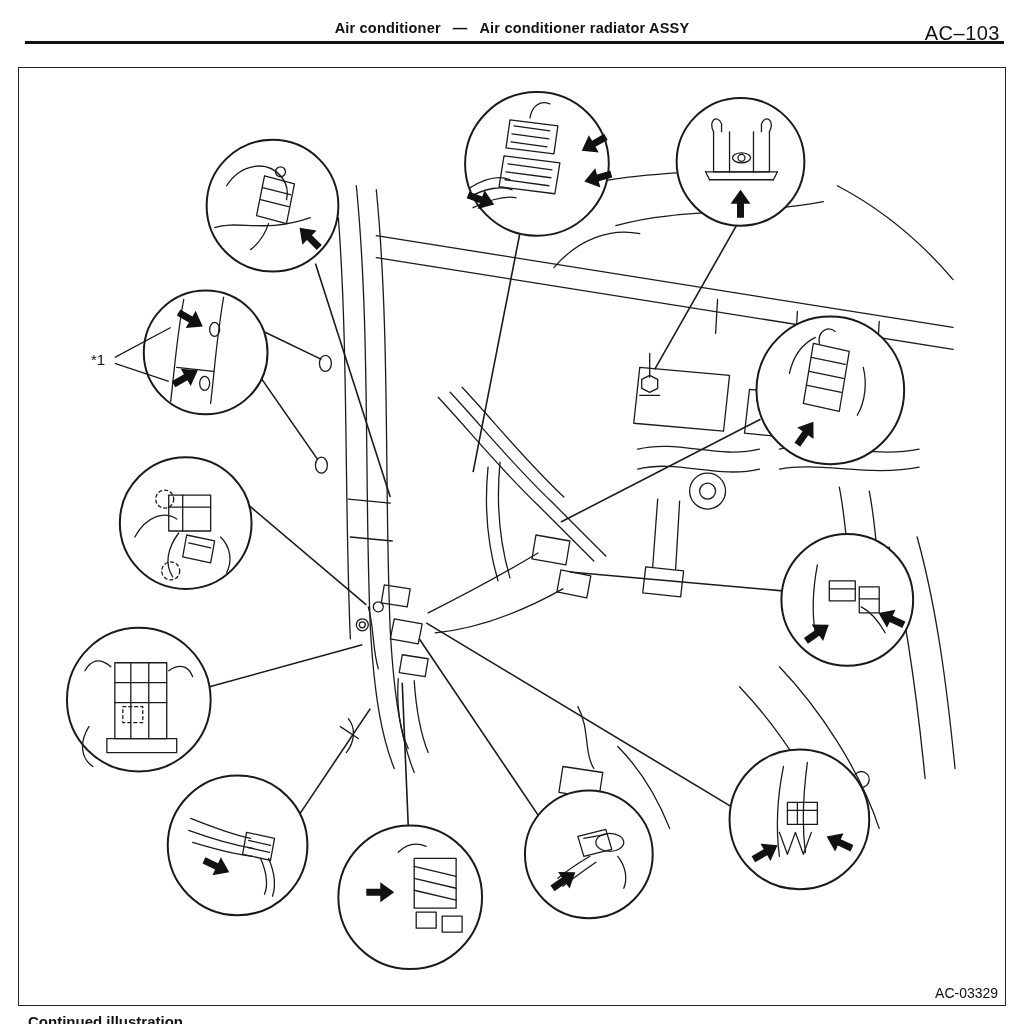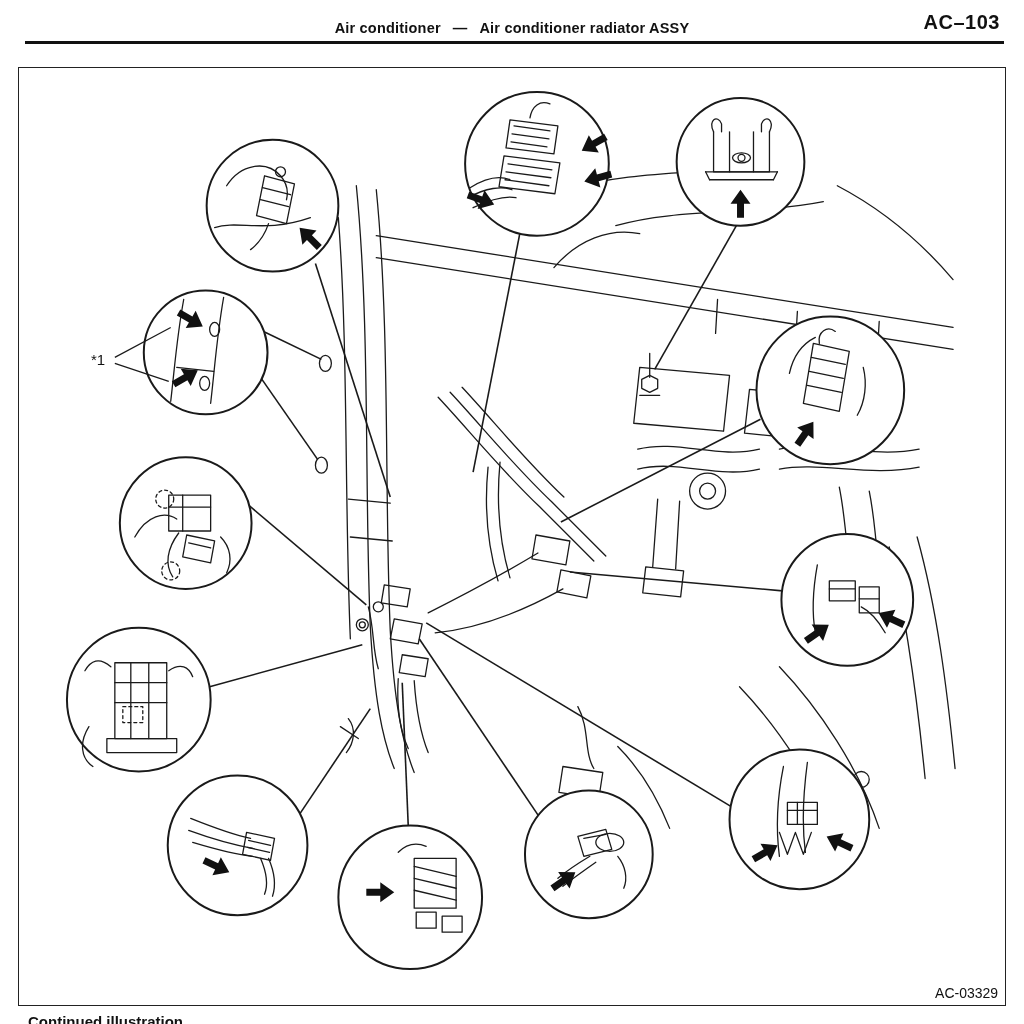--- a/index.html
+++ b/index.html
@@ -8,22 +8,22 @@
     background:#ffffff;color:#111;
     font-family:"Liberation Sans",sans-serif;
   }
   .page{position:absolute;inset:0;}
   .title{
     position:absolute;top:20px;left:0;width:100%;text-align:center;
     font-weight:700;font-size:14.5px;letter-spacing:.2px;
   }
   .title .dash{margin:0 12px;}
   .pageno{
-    position:absolute;top:11px;right:24px;
-    font-weight:700;font-size:20px;letter-spacing:.5px;
+    position:absolute;top:22px;right:24px;
+    font-weight:400;font-size:20px;letter-spacing:.5px;
   }
   .rule{position:absolute;top:41px;left:25px;right:20px;height:3px;background:#111;}
   .figure-box{
     position:absolute;top:67px;left:18px;width:988px;height:939px;
     border:1.5px solid #222;box-sizing:border-box;background:#fff;
   }
   .figure-box svg{width:100%;height:100%;display:block;}
   .continued{
     position:absolute;top:1013px;left:28px;
     font-weight:700;font-size:15px;

